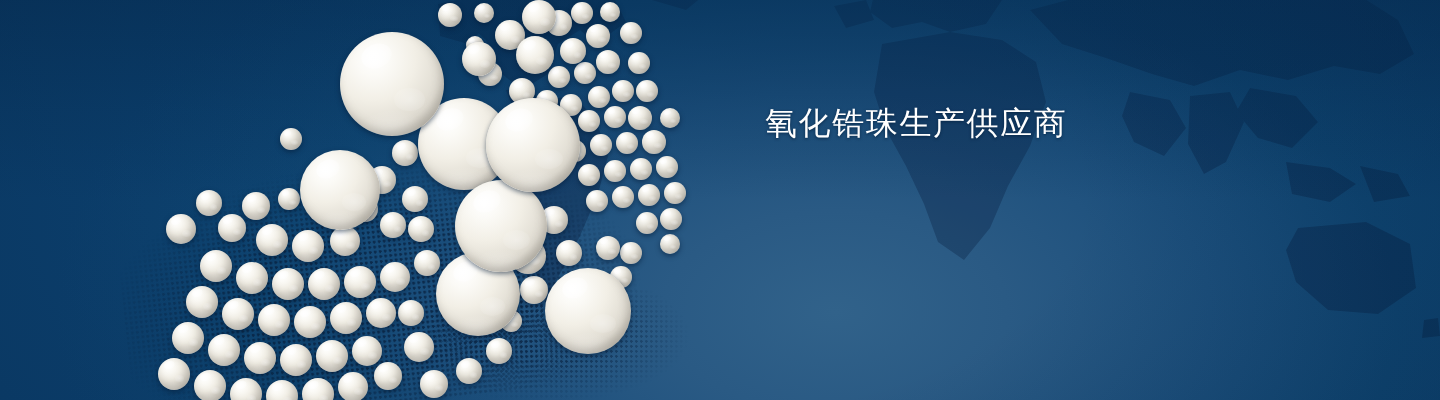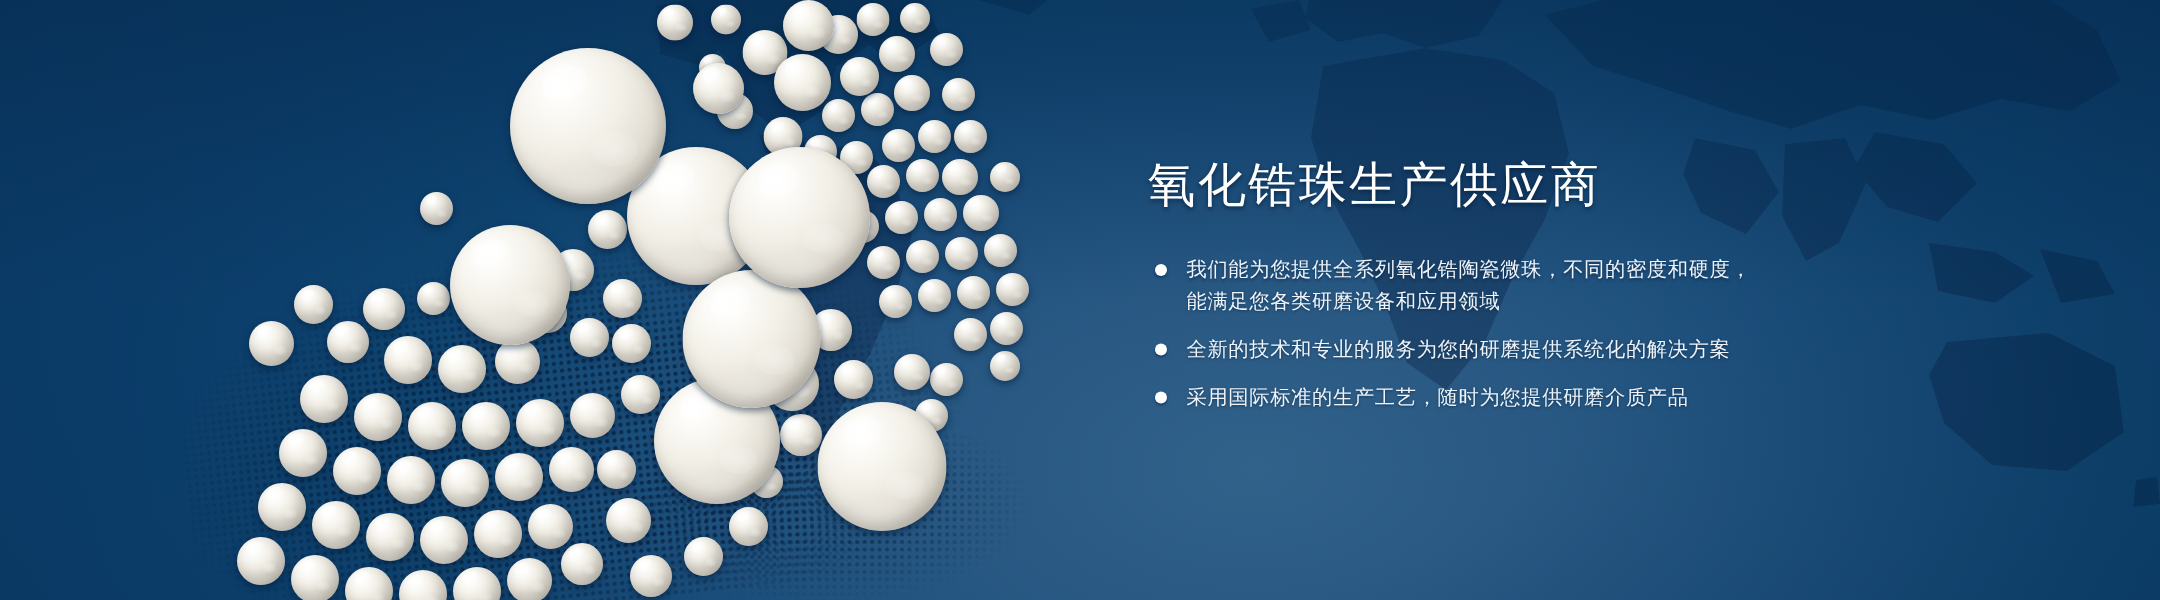--- a/index.html
+++ b/index.html
@@ -267,30 +267,15 @@
       <div class="bead" style="left: 660px; top: 234px; width: 20px; height: 20px; z-index: 120;"></div>
       <div class="bead" style="left: 610px; top: 266px; width: 22px; height: 22px; z-index: 122;"></div>
       <div class="bead" style="left: 586px; top: 302px; width: 22px; height: 22px; z-index: 122;"></div>
       <div class="bead" style="left: 606px; top: 292px; width: 20px; height: 20px; z-index: 120;"></div>
     </div>
 
   <div class="bg-vignette"></div>
 
   <div class="copy">
     <h1 class="headline">氧化锆珠生产供应商</h1>
-    <ul class="bullets" id="bullets">
-        <li class="bullet">
-          <span class="dot"></span>
-          <span class="bline">我们能为您提供全系列氧化锆陶瓷微珠，不同的密度和硬度，</span>
-          <span class="bline">能满足您各类研磨设备和应用领域</span>
-        </li>
-        <li class="bullet">
-          <span class="dot"></span>
-          <span class="bline">全新的技术和专业的服务为您的研磨提供系统化的解决方案</span>
-        </li>
-        <li class="bullet">
-          <span class="dot"></span>
-          <span class="bline">采用国际标准的生产工艺，随时为您提供研磨介质产品</span>
-        </li>
-      </ul>
   </div>
 
 </div>
 
 </body></html>

